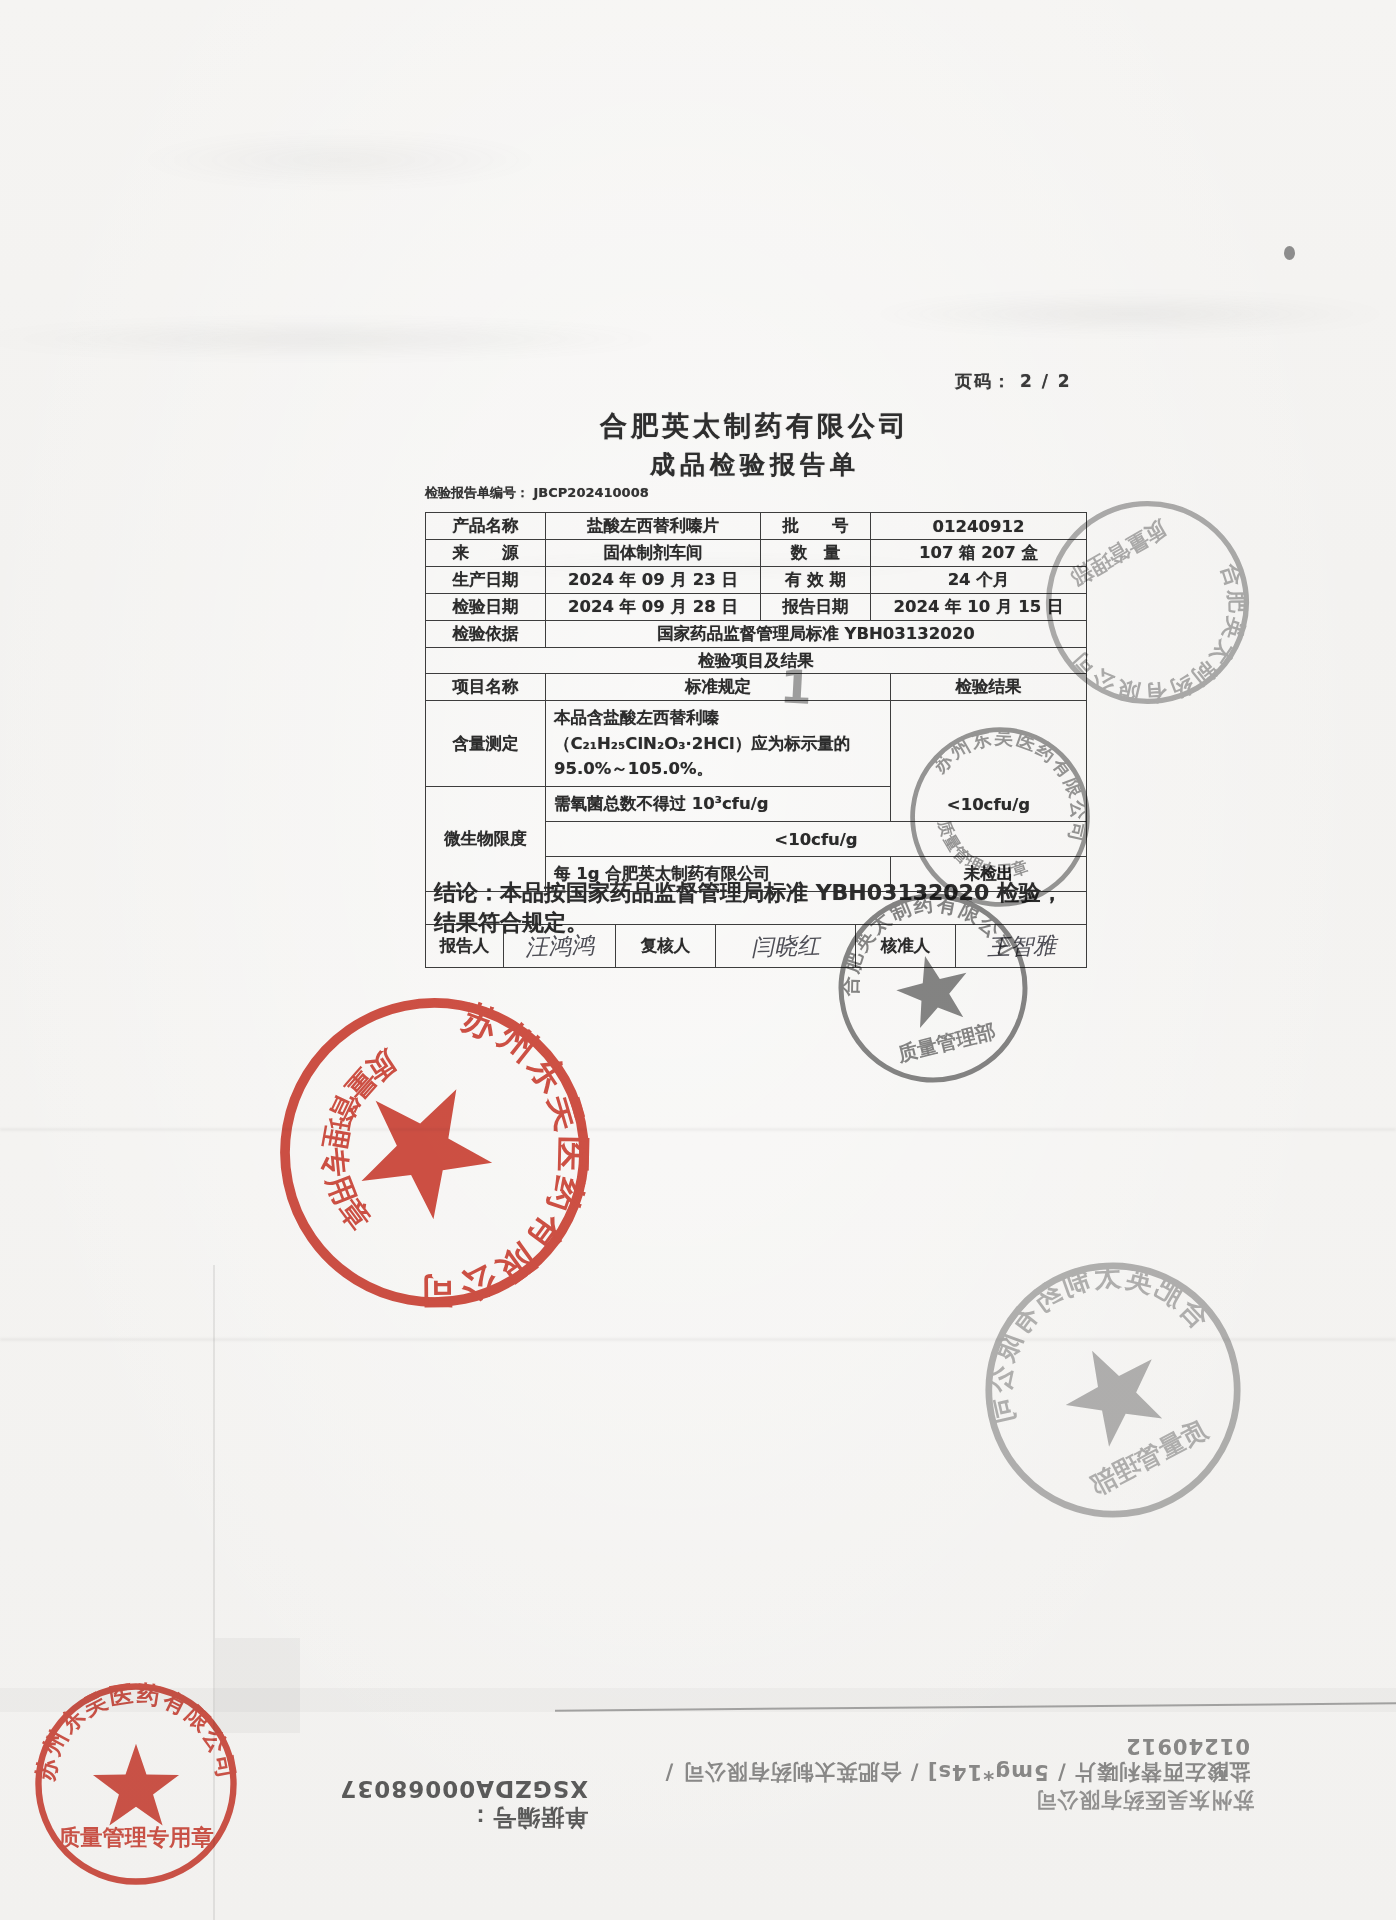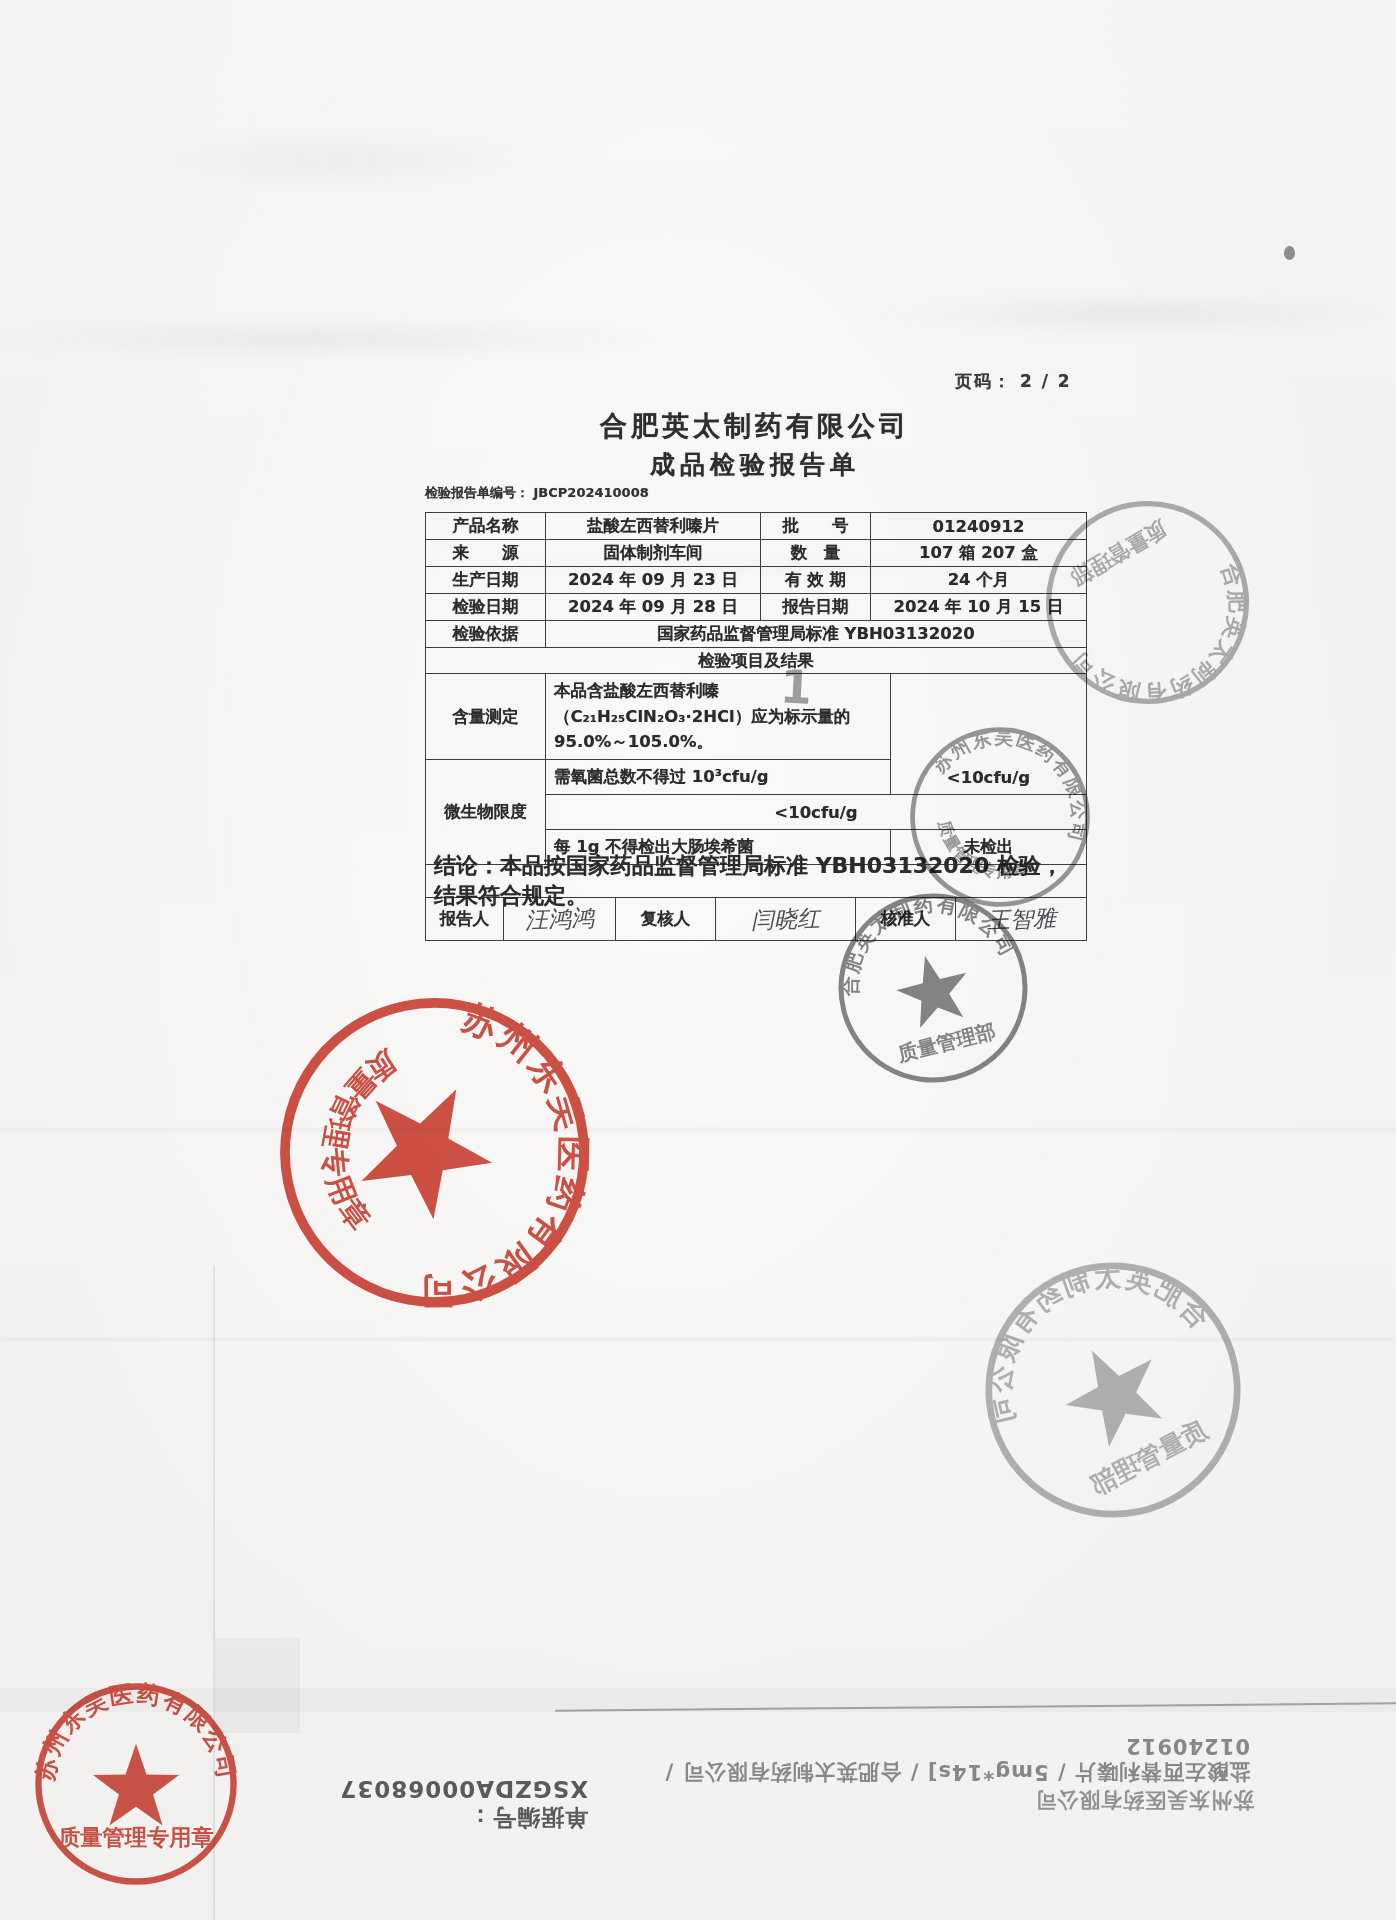--- a/index.html
+++ b/index.html
@@ -131,40 +131,45 @@
 
     <div class="tr basis-row">
       <div class="td w1">检验依据</div>
       <div class="td w4 last">国家药品监督管理局标准 YBH03132020</div>
     </div>
 
     <div class="tr section-row">
       <div class="td full last">检验项目及结果</div>
     </div>
 
+    <div class="tr rhead-row">
+      <div class="td wA">项目名称</div>
+      <div class="td wB">标准规定</div>
+      <div class="td wC last">检验结果</div>
+    </div>
 
     <div class="tr assay-row">
       <div class="td wA">含量测定</div>
       <div class="td wB std-left">本品含盐酸左西替利嗪
 （C₂₁H₂₅ClN₂O₃·2HCl）应为标示量的
 95.0%～105.0%。</div>
     </div>
 
     <div class="tr">
       <div class="td wA" style="height:auto;">微生物限度</div>
       <div class="micro-right">
         <div class="micro-row">
           <div class="td wB std-left">需氧菌总数不得过 10³cfu/g</div>
           <div class="td wC last">&lt;10cfu/g</div>
         </div>
         <div class="micro-row">
           <div class="td wC last">&lt;10cfu/g</div>
         </div>
         <div class="micro-row">
-          <div class="td wB std-left">每 1g 不得检出大肠埃希菌</div>
+          <div class="td wB std-left">每 1g 合肥英太制药有限公司</div>
           <div class="td wC last">未检出</div>
         </div>
       </div>
     </div>
 
     <div class="tr conc-row">
       <div class="td full last">结论：本品按国家药品监督管理局标准 YBH03132020 检验，结果符合规定。</div>
     </div>
 
     <div class="tr sig-row">

